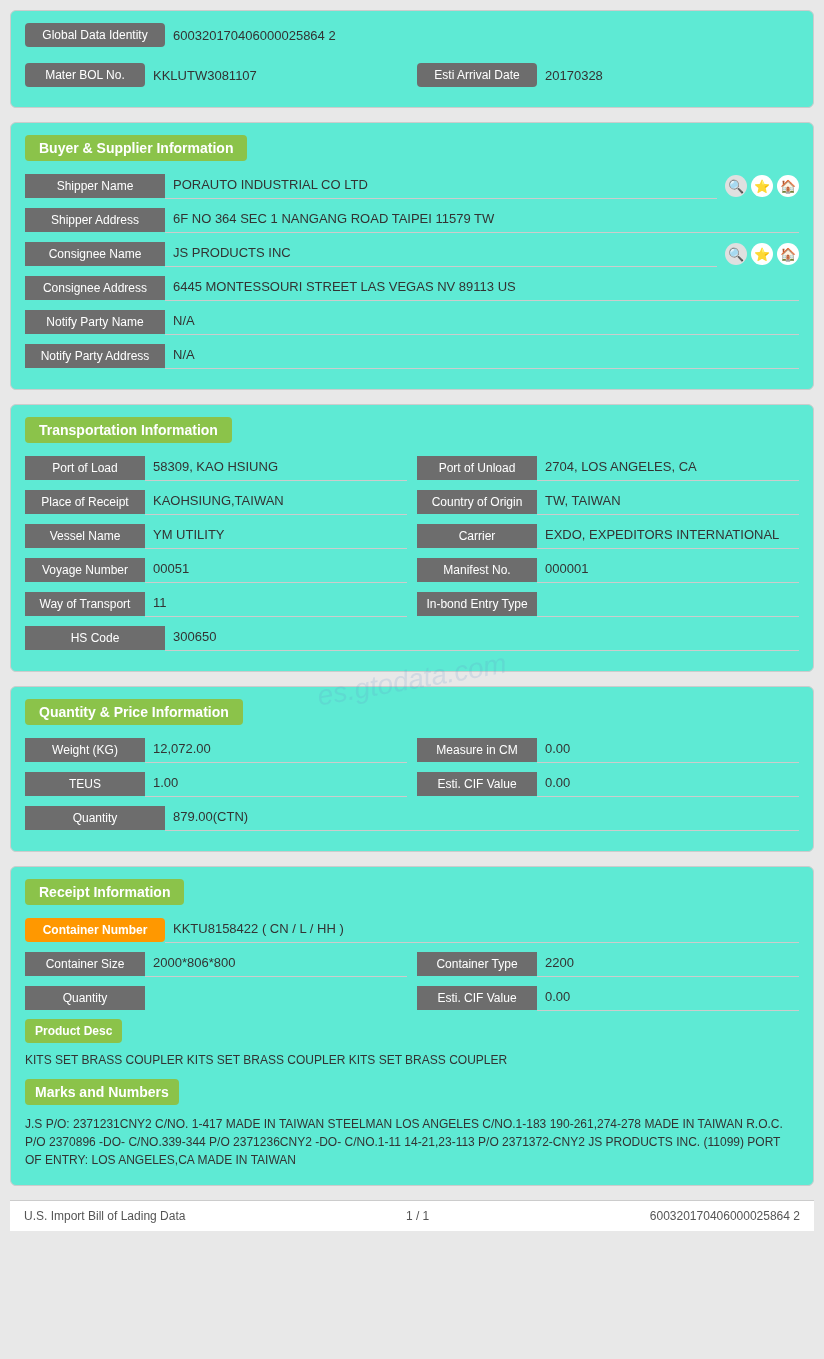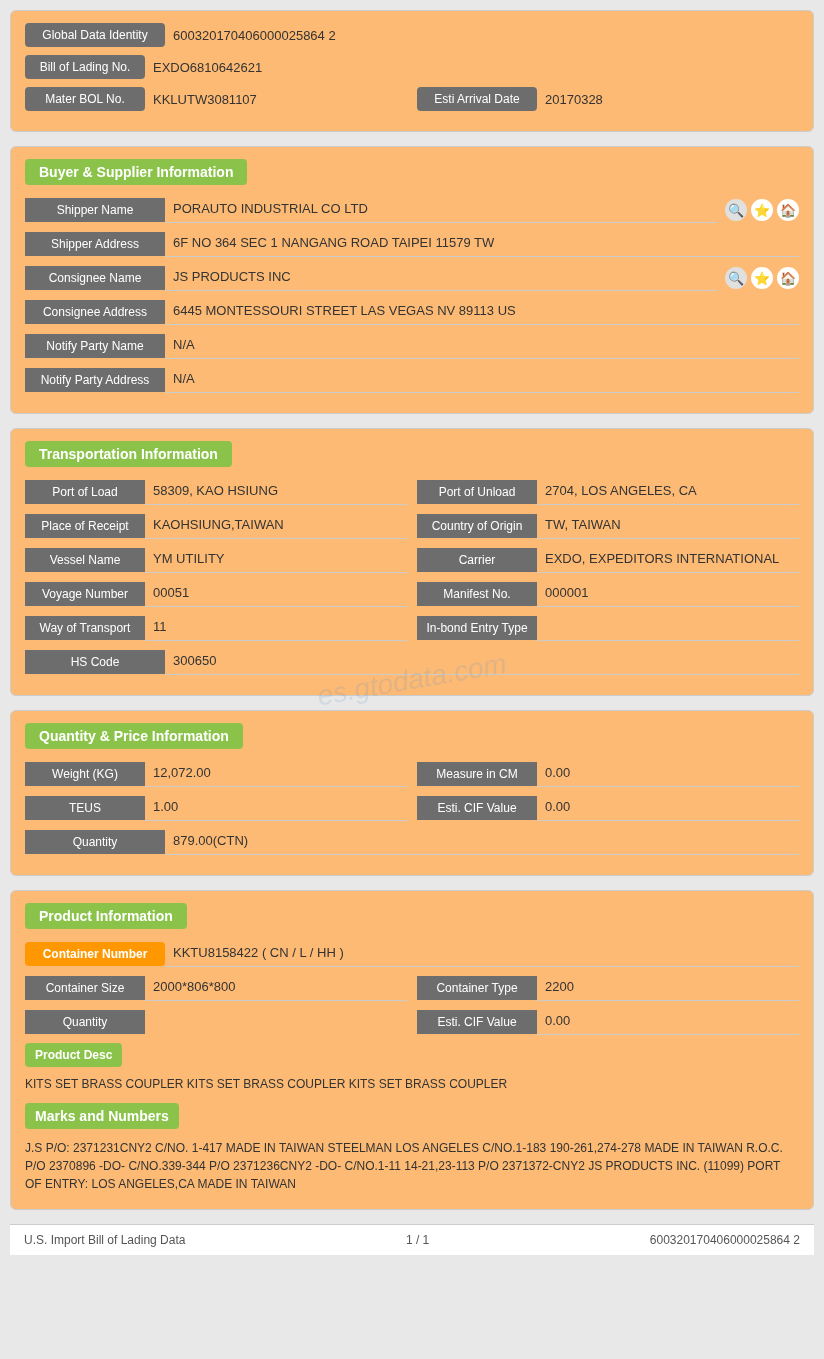--- a/index.html
+++ b/index.html
@@ -10,21 +10,21 @@
       color: #333;
     }
     .page-wrapper {
       width: 824px;
       min-height: 1359px;
       background: #e8e8e8;
       padding: 10px;
       position: relative;
     }
     .card {
-      background: #fdba74;
+      background: #5eead4;
       border: 1px solid #ccc;
       border-radius: 6px;
       margin-bottom: 14px;
       padding: 12px 14px;
     }
     .section-header {
       display: inline-block;
       background: #8bc34a;
       color: #fff;
       font-weight: bold;
@@ -200,24 +200,20 @@
 
 <div class="page-wrapper">
   <div class="watermark">es.gtodata.com</div>
 
   <div class="card">
     <div class="top-row">
       <div class="top-label">Global Data Identity</div>
       <div class="top-value">600320170406000025864 2</div>
     </div>
     <div class="top-two">
-      <div class="half">
-        <div class="top-label">Bill of Lading No.</div>
-        <div class="top-value">EXDO6810642621</div>
-      </div>
     </div>
     <div class="top-two">
       <div class="half">
         <div class="top-label">Mater BOL No.</div>
         <div class="top-value">KKLUTW3081107</div>
       </div>
       <div class="half">
         <div class="top-label">Esti Arrival Date</div>
         <div class="top-value">20170328</div>
       </div>
@@ -357,21 +353,21 @@
       </div>
     </div>
 
     <div class="field-row">
       <div class="field-label">Quantity</div>
       <div class="field-value">879.00(CTN)</div>
     </div>
   </div>
 
   <div class="card">
-    <div class="section-header">Product Information</div>
+    <div class="section-header">Receipt Information</div>
 
     <div class="field-row">
       <div class="container-btn">Container Number</div>
       <div class="field-value">KKTU8158422 ( CN / L / HH )</div>
     </div>
 
     <div class="two-col">
       <div class="half">
         <div class="field-label">Container Size</div>
         <div class="field-value">2000*806*800</div>

